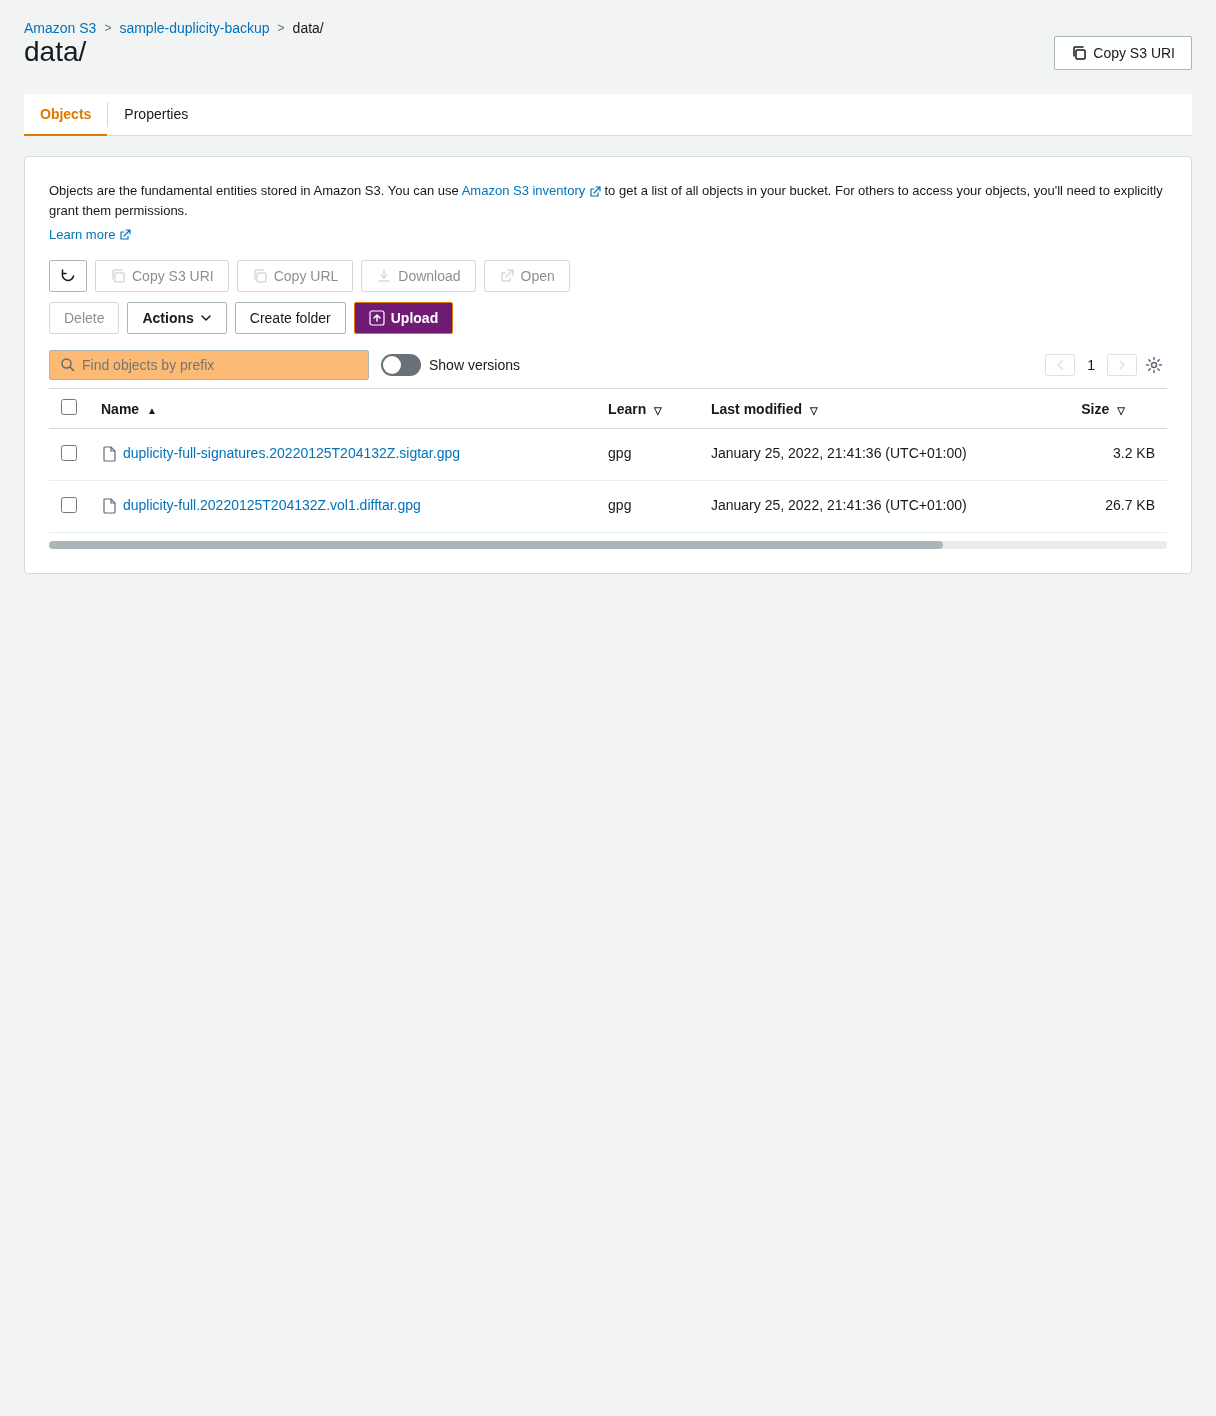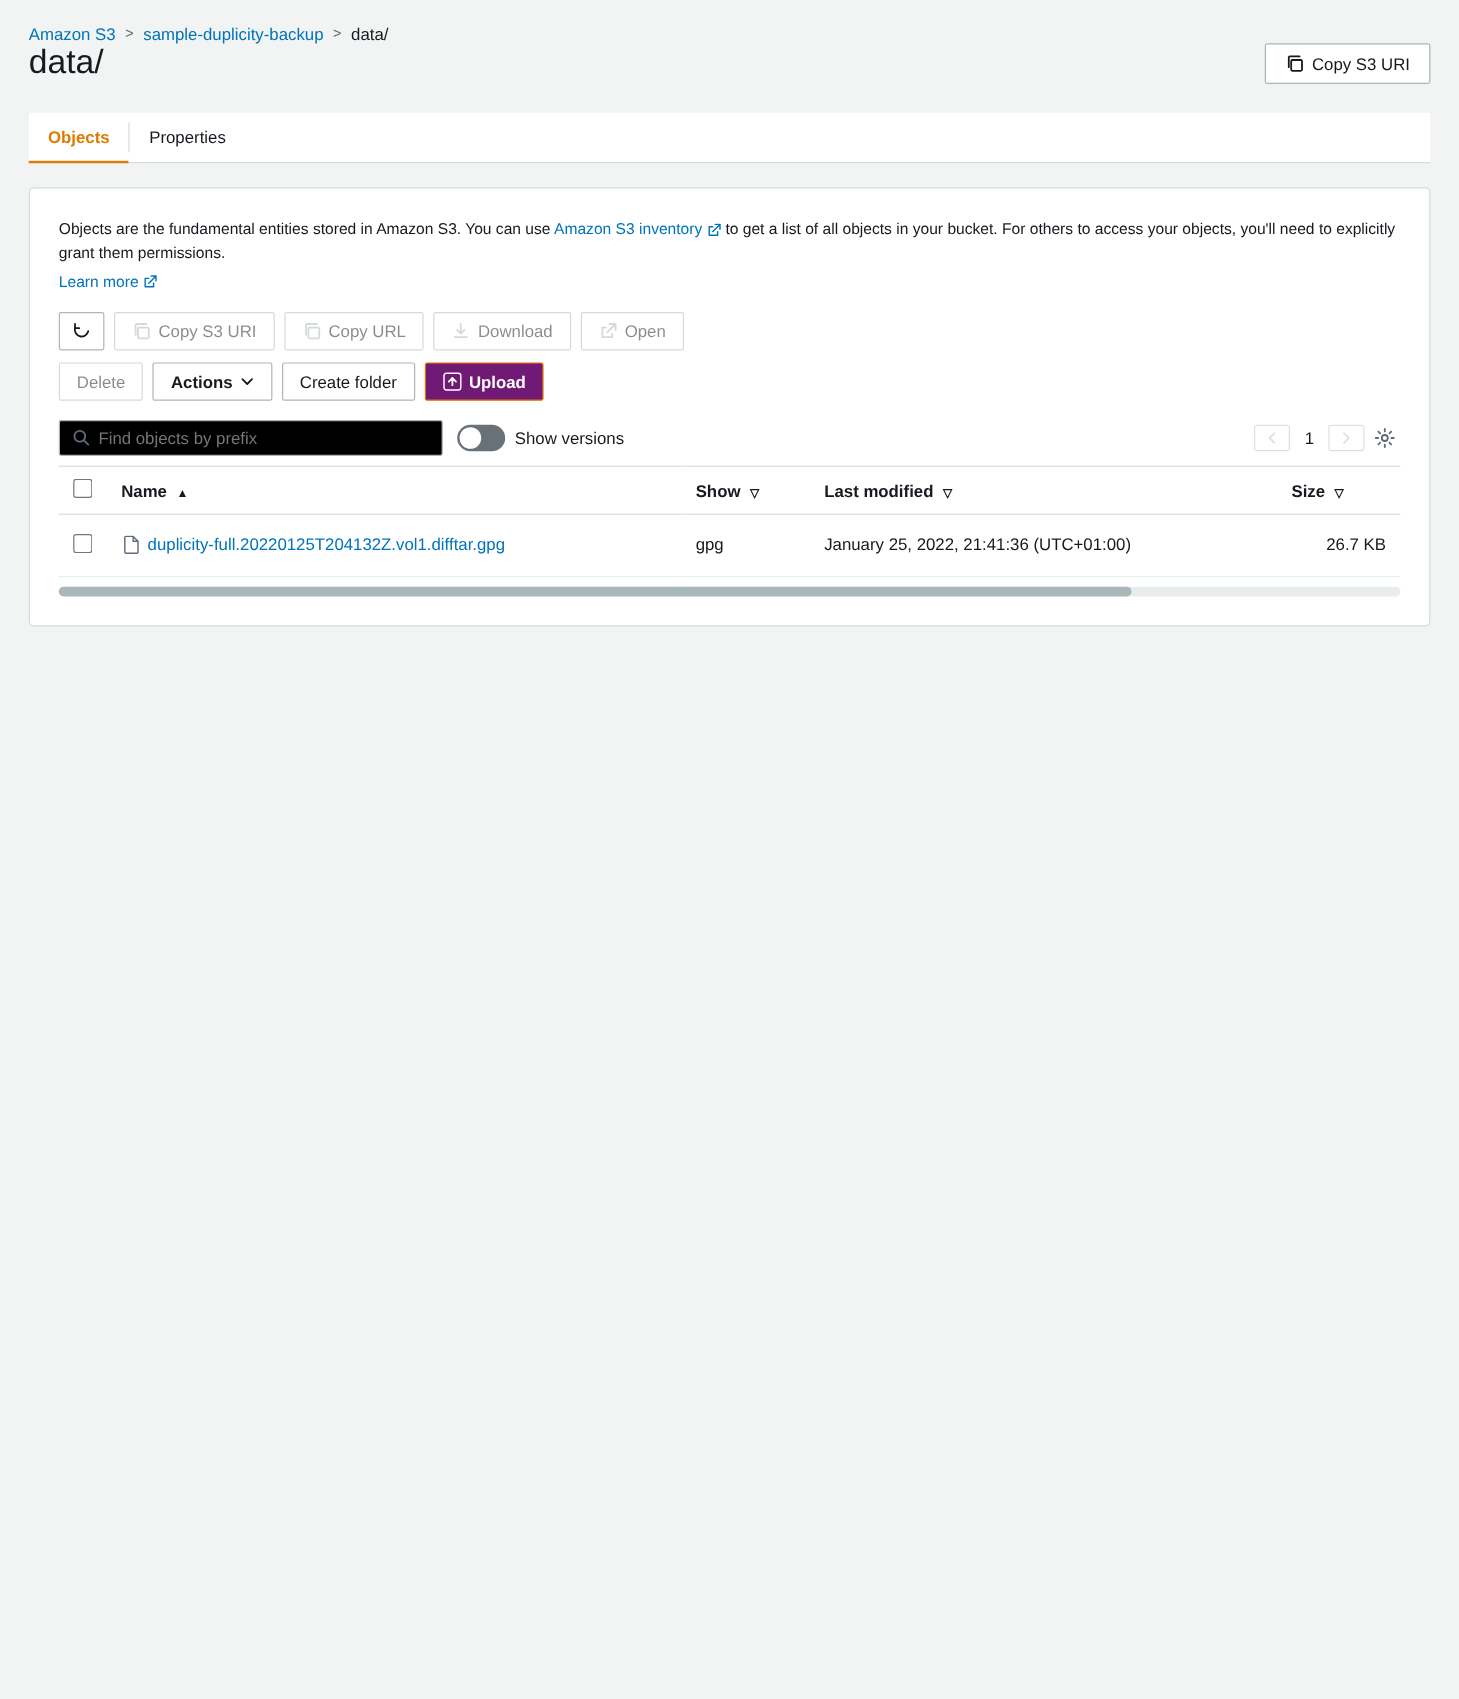--- a/index.html
+++ b/index.html
@@ -143,21 +143,21 @@
       font-weight: 600;
     }
     .btn-actions {
       font-weight: 700;
     }
     .search-bar {
       display: flex;
       align-items: center;
       border: 1px solid #aab7b8;
       border-radius: 2px;
-      background: #000000;
+      background: #fdba74;
       padding: 6px 10px;
       gap: 6px;
       min-width: 320px;
     }
     .search-bar input {
       border: none;
       outline: none;
       font-size: 14px;
       background: transparent;
       width: 200px;
@@ -429,35 +429,50 @@
       <thead>
         <tr>
           <th style="width:32px;">
             <input type="checkbox" style="width: 16px; height: 16px; cursor: pointer;">
           </th>
           <th class="sortable">
             <span>Name</span>
             <span class="sort-arrow">▲</span>
           </th>
           <th class="sortable">
-            <span>Show</span>
+            <span>Learn</span>
             <span class="sort-arrow">▽</span>
           </th>
           <th class="sortable">
             <span>Last modified</span>
             <span class="sort-arrow">▽</span>
           </th>
           <th class="sortable">
             <span>Size</span>
             <span class="sort-arrow">▽</span>
           </th>
         </tr>
       </thead>
       <tbody id="table-body">
 
+      <tr>
+    <td><input type="checkbox" style="width: 16px; height: 16px; cursor: pointer;"></td>
+    <td>
+      <a class="file-link" href="#">
+        <svg class="file-icon" width="16" height="16" viewBox="0 0 16 16" fill="none">
+          <path d="M3 2a1 1 0 011-1h6l4 4v9a1 1 0 01-1 1H4a1 1 0 01-1-1V2z" stroke="#5f6b7a" stroke-width="1.2" fill="none"></path>
+          <path d="M10 1v4h4" stroke="#5f6b7a" stroke-width="1.2" fill="none"></path>
+        </svg>
+        <span>duplicity-full-signatures.20220125T204132Z.sigtar.gpg</span>
+      </a>
+    </td>
+    <td>gpg</td>
+    <td>January 25, 2022, 21:41:36 (UTC+01:00)</td>
+    <td style="text-align:right;">3.2 KB</td>
+  </tr>
           <tr>
     <td><input type="checkbox" style="width: 16px; height: 16px; cursor: pointer;"></td>
     <td>
       <a class="file-link" href="#">
         <svg class="file-icon" width="16" height="16" viewBox="0 0 16 16" fill="none">
           <path d="M3 2a1 1 0 011-1h6l4 4v9a1 1 0 01-1 1H4a1 1 0 01-1-1V2z" stroke="#5f6b7a" stroke-width="1.2" fill="none"></path>
           <path d="M10 1v4h4" stroke="#5f6b7a" stroke-width="1.2" fill="none"></path>
         </svg>
         <span>duplicity-full.20220125T204132Z.vol1.difftar.gpg</span>
       </a>

